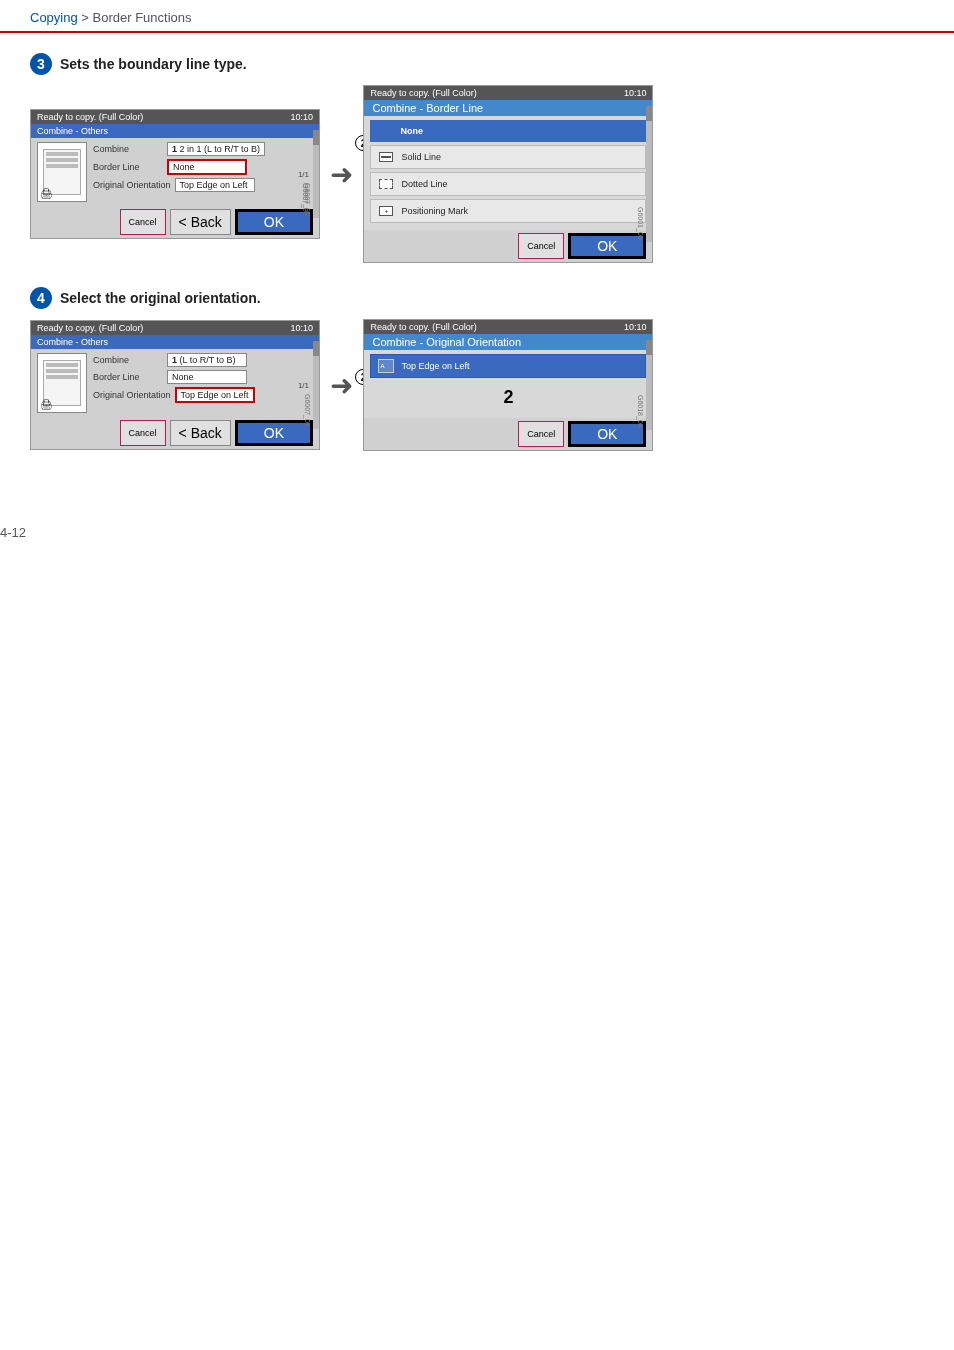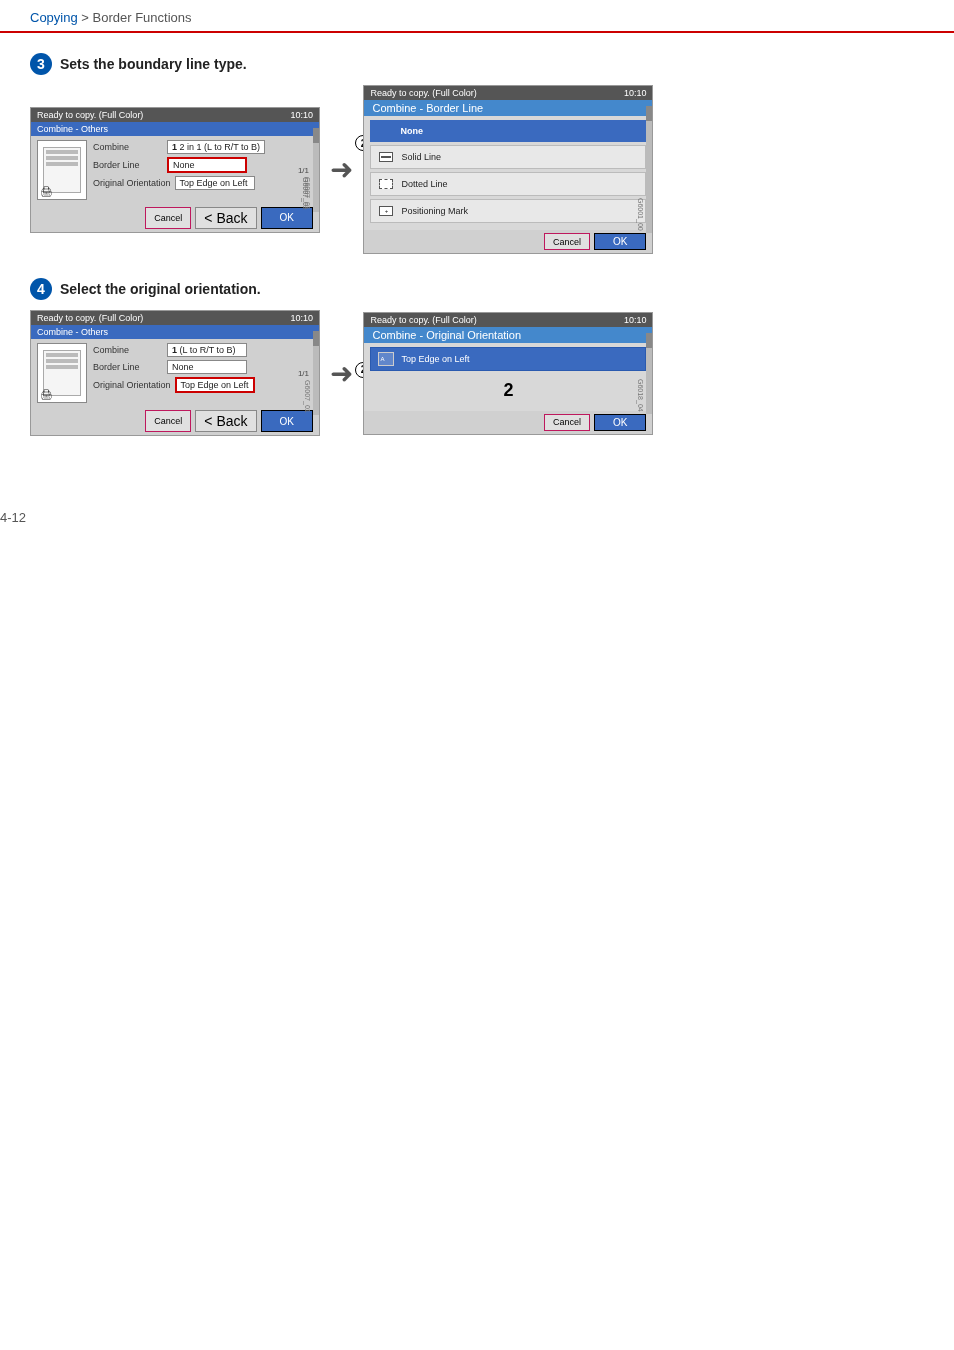--- a/index.html
+++ b/index.html
@@ -138,23 +138,23 @@
       background: #e0e0e0;
       border: 1px solid #888;
       padding: 2px 8px;
       font-size: 14px;
       cursor: pointer;
       text-align: right;
     }
     .btn-ok {
       background: #3a6abf;
       color: #fff;
-      border: 1px solid #000000;
-      padding: 2px 18px;
-      font-size: 10px;
+      border: 3px solid #000000;
+      padding: 2px 26px;
+      font-size: 14px;
       cursor: pointer;
     }
 
     
     .arrow-right {
       font-size: 28px;
       color: #555;
       flex-shrink: 0;
     }
 

